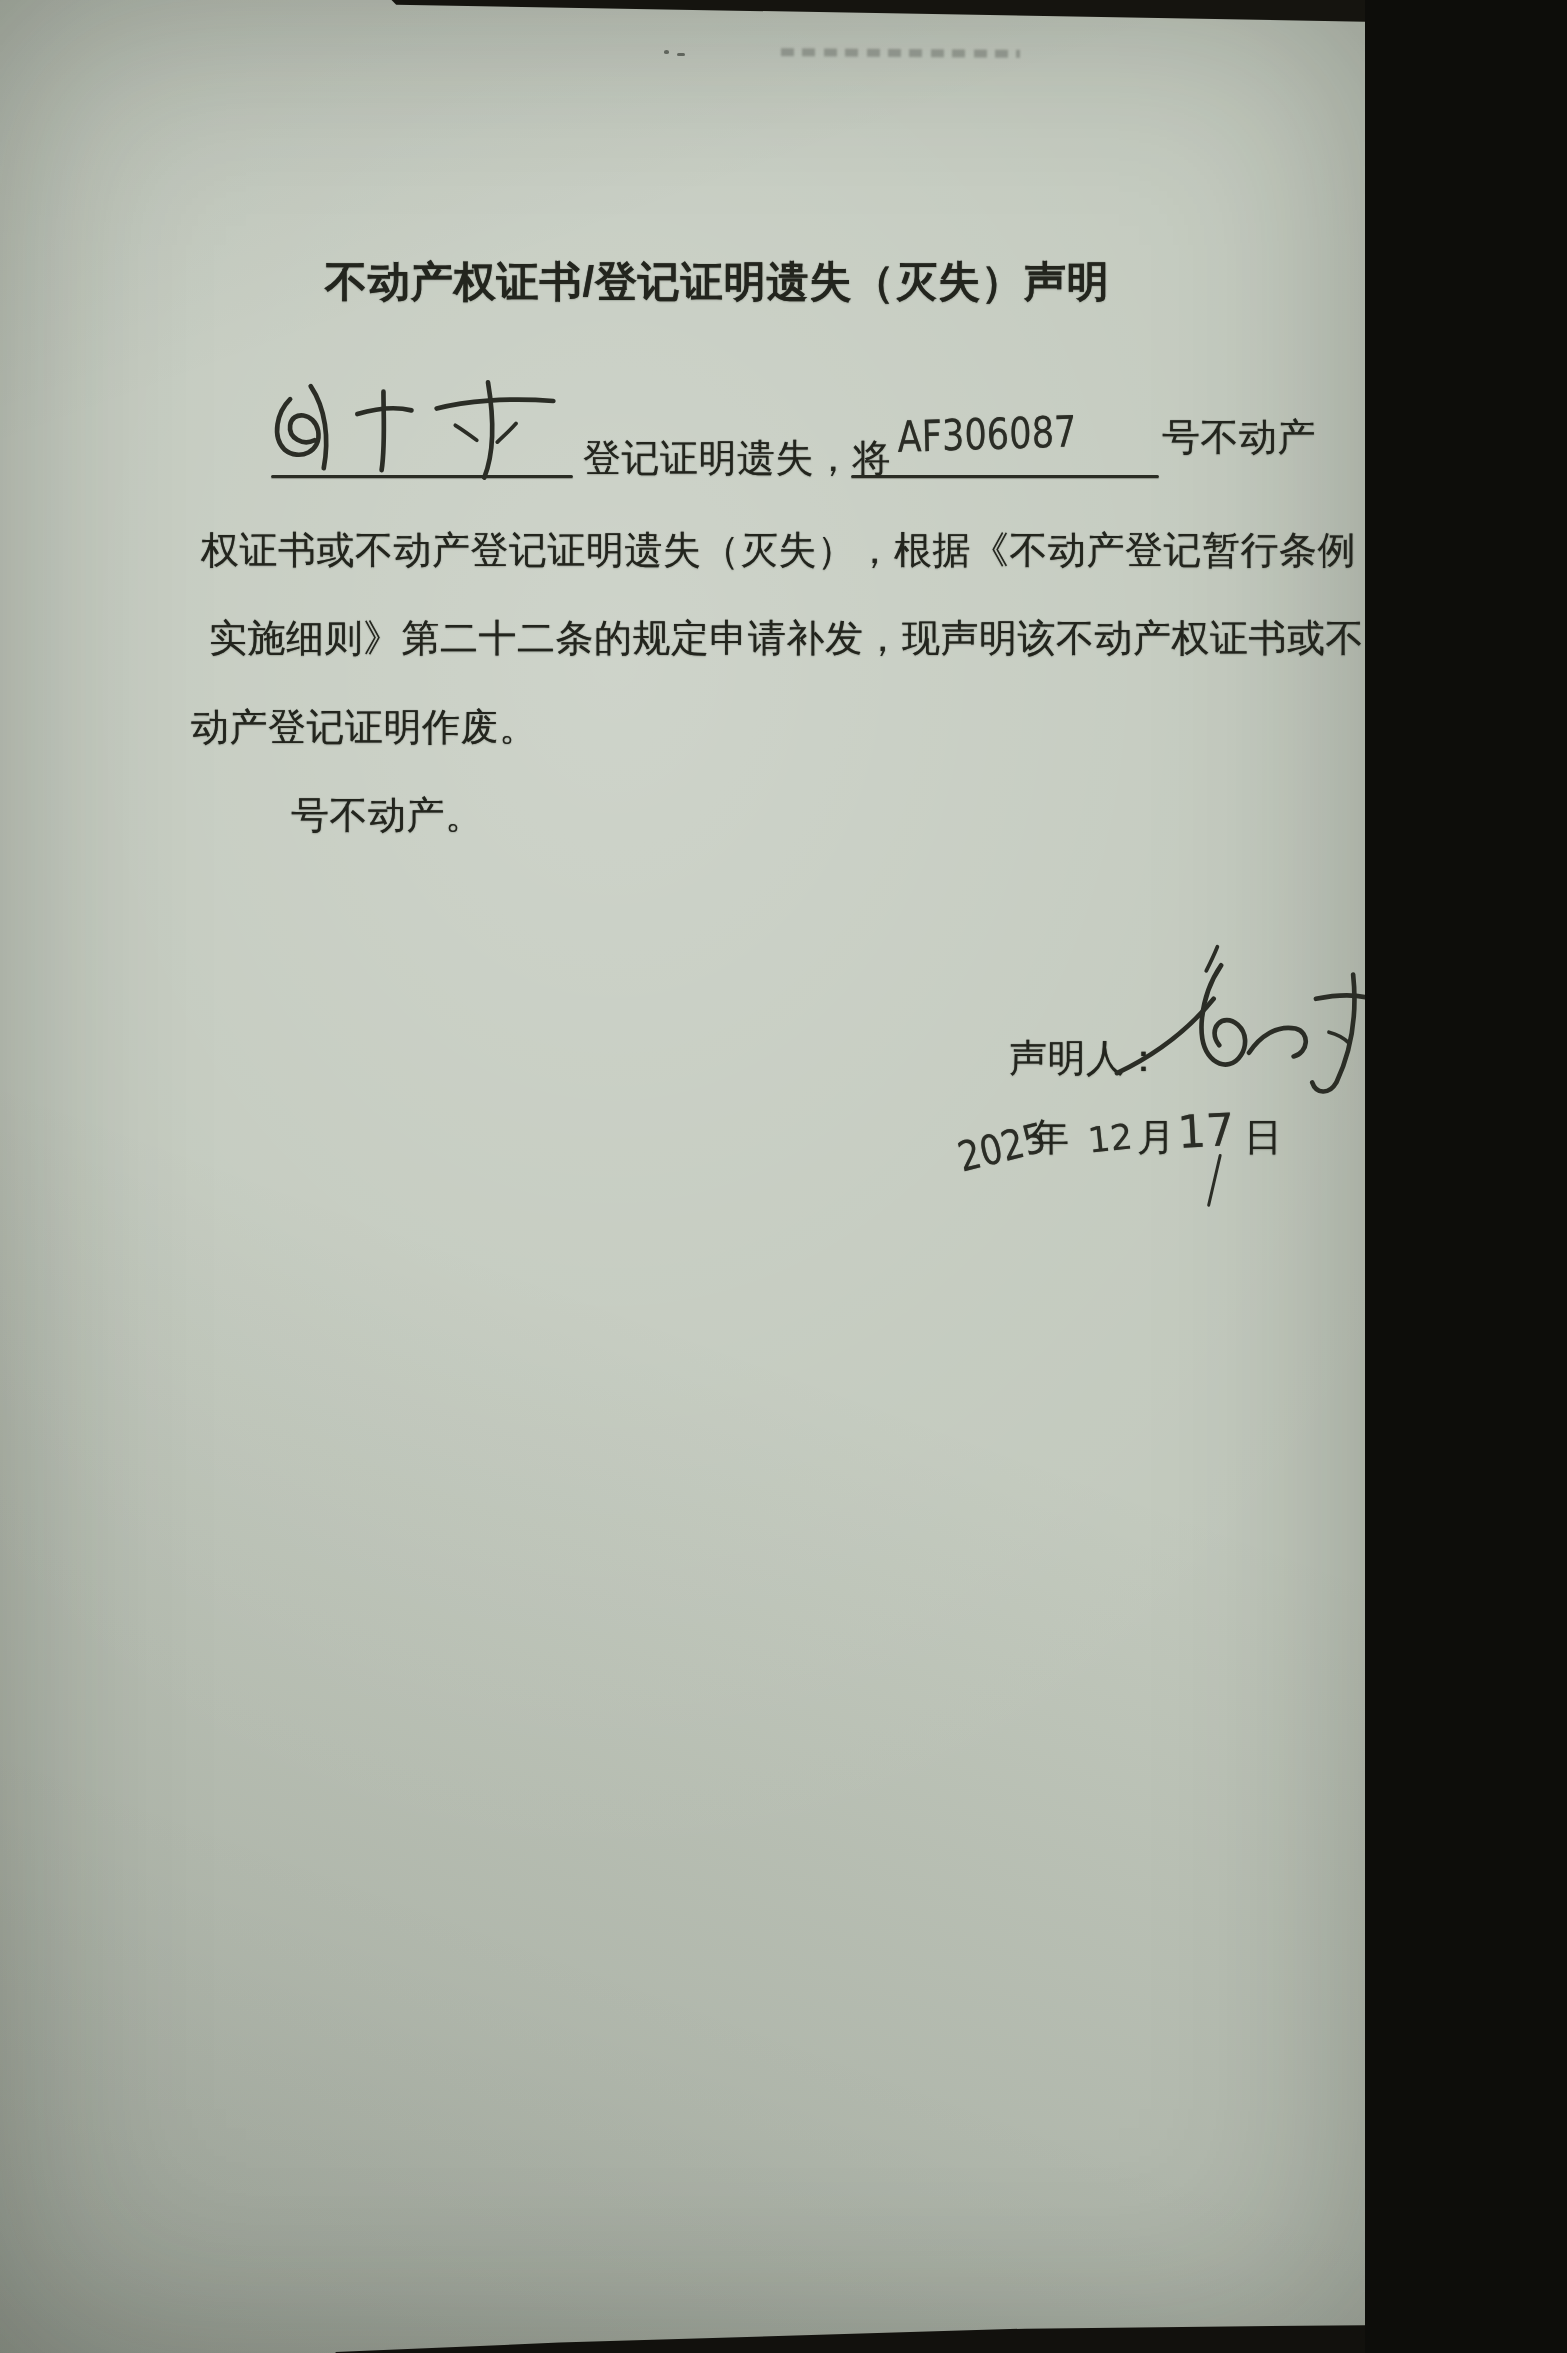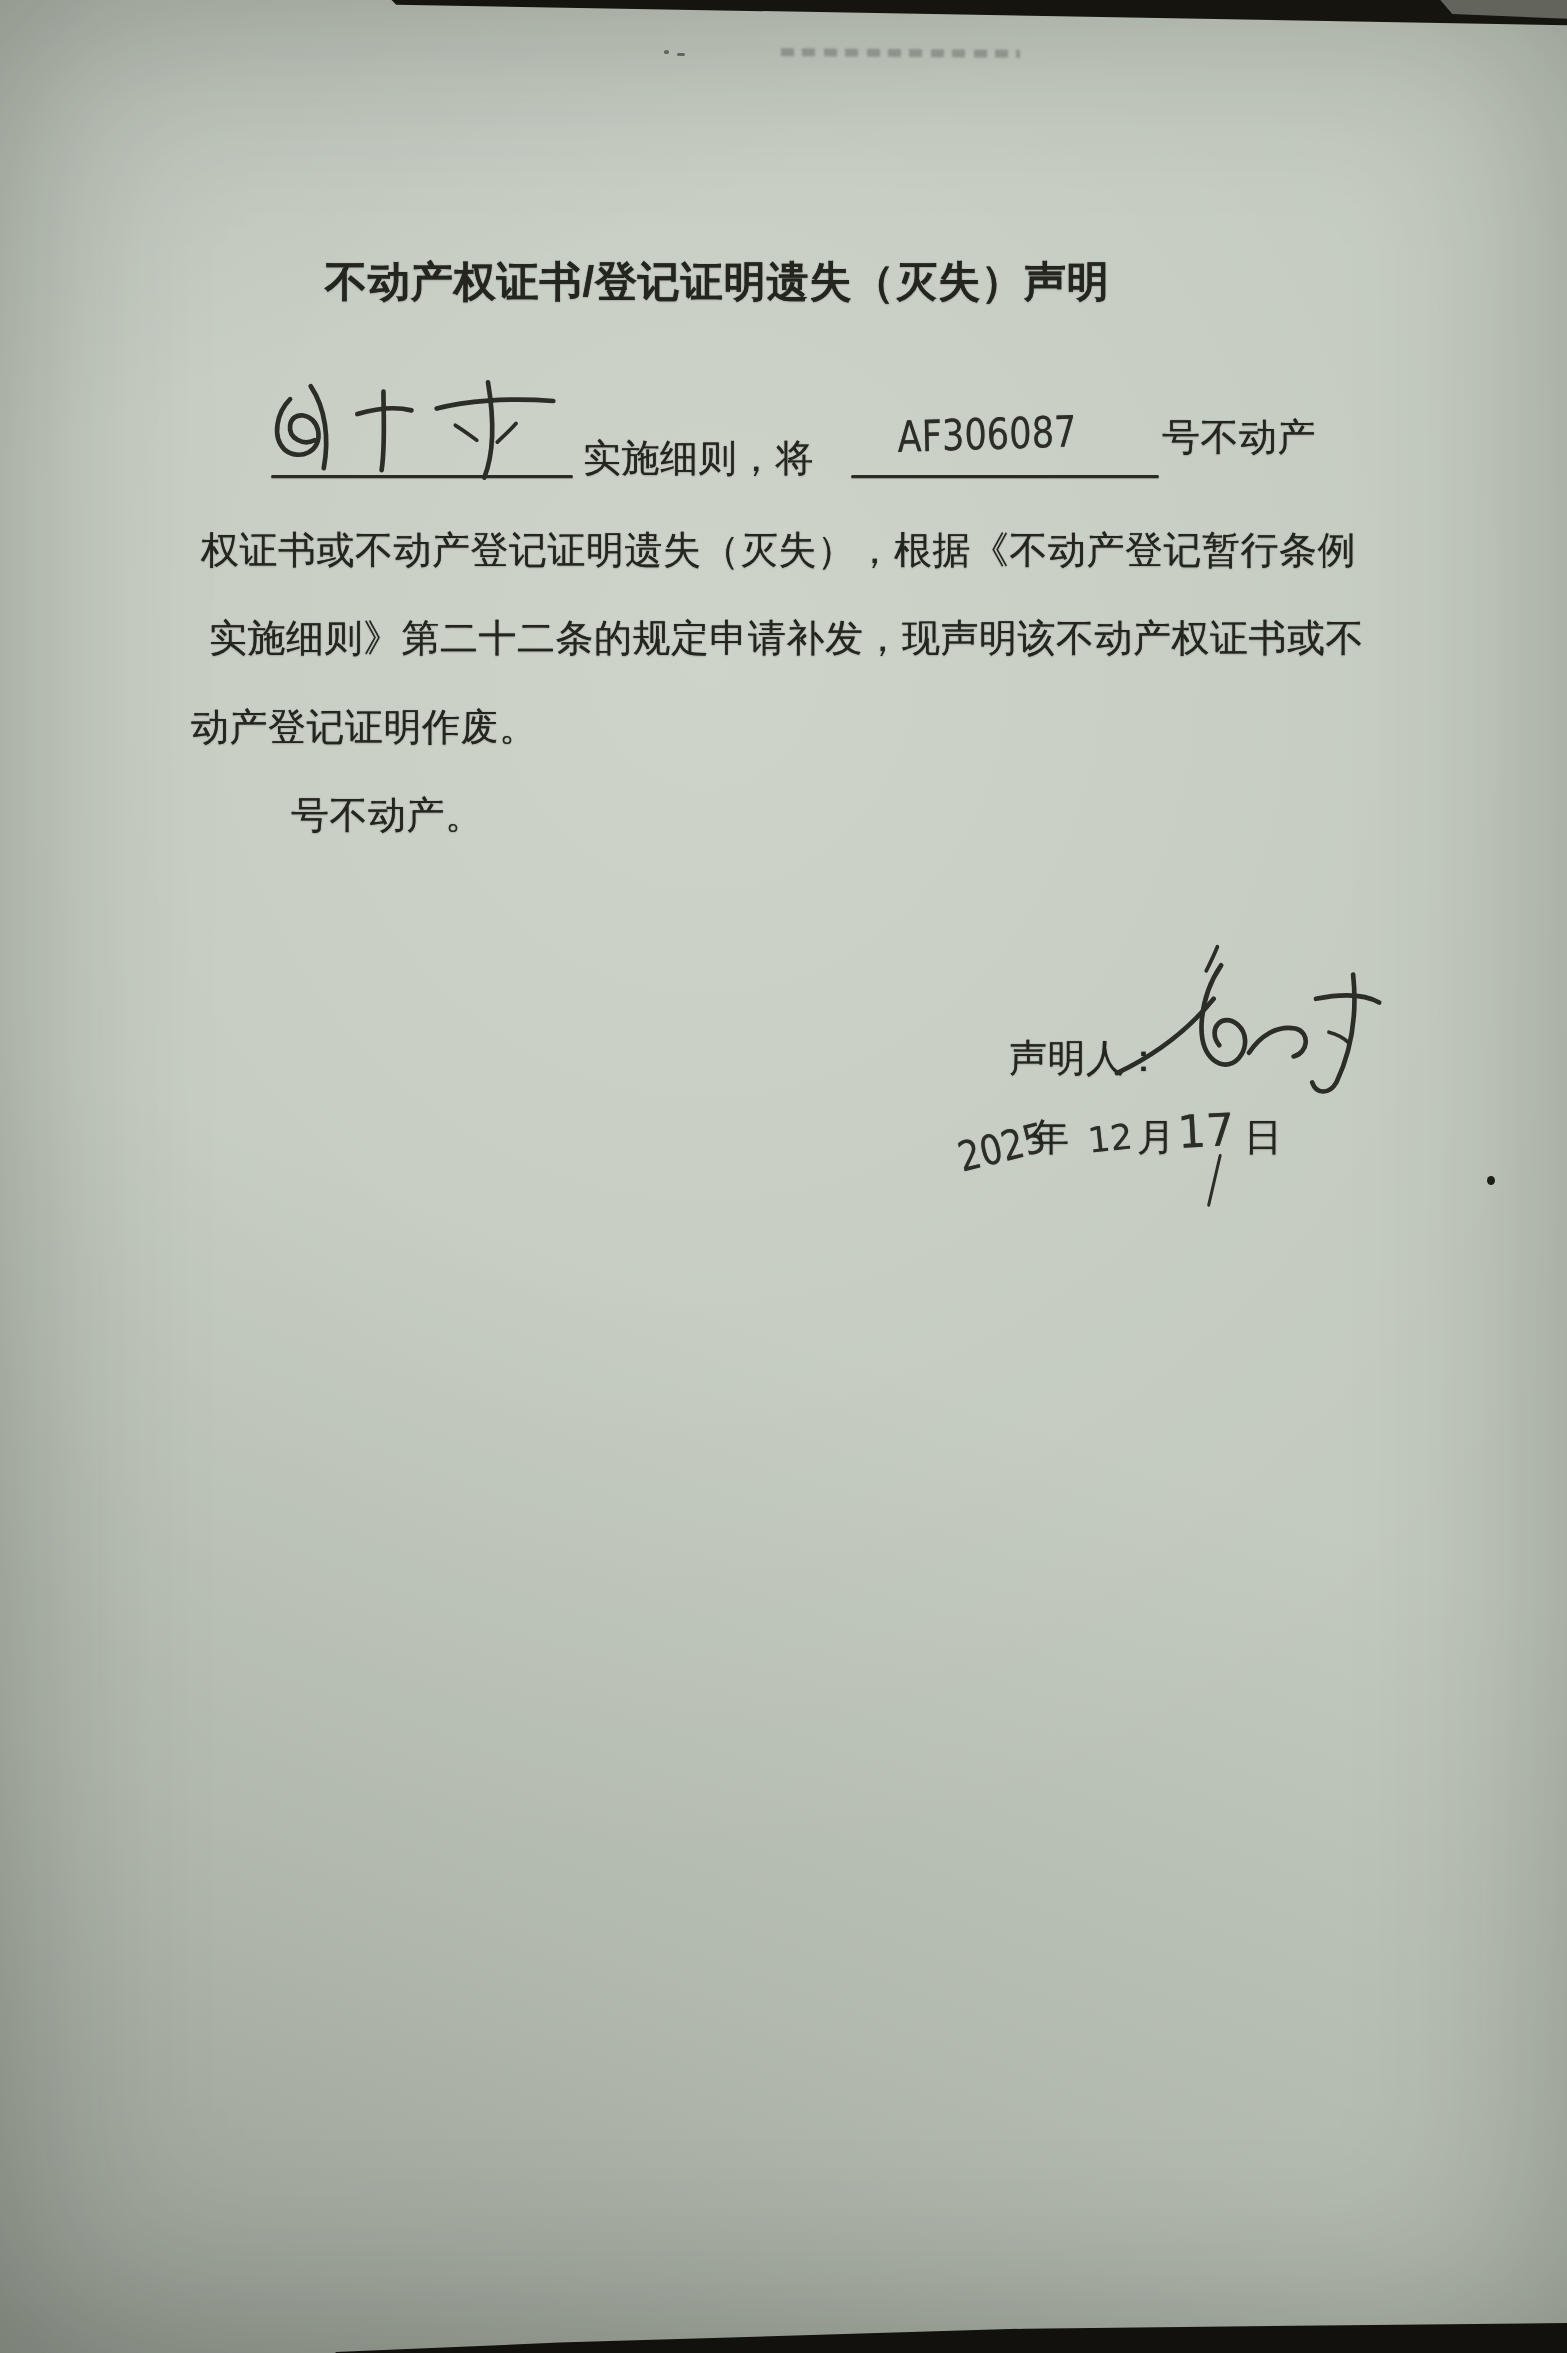--- a/index.html
+++ b/index.html
@@ -1,18 +1,18 @@
 <!DOCTYPE html>
 <html style="font-size:15px"><head>
 <meta charset="utf-8">
 <style>
   html,body{margin:0;padding:0;background:#0d0d0a;}
   .photo{
     position:relative;
-    width:1567px;height:2354px;
+    width:1365px;height:2354px;
     overflow:hidden;
     font-family:"Liberation Serif", serif;
   }
   .paper{
     position:absolute;inset:0;
     background:
       radial-gradient(130% 95% at 45% 28%, rgba(255,255,255,.20) 0%, rgba(255,255,255,.06) 35%, rgba(0,0,0,0) 55%),
       linear-gradient(200deg, rgba(15,20,14,0) 55%, rgba(15,20,14,.10) 82%, rgba(15,20,14,.20) 100%),
       linear-gradient(160deg, rgba(10,14,10,.07) 0%, rgba(0,0,0,0) 16%),
       linear-gradient(20deg, rgba(10,14,10,.05) 0%, rgba(0,0,0,0) 22%),
@@ -89,21 +89,21 @@
   <svg class="scribble" style="left:264px;top:371px" width="322" height="117" viewBox="0 0 345 125" aria-label="魏忠平">
     <path stroke-width="5" d="M28,30 C14,44 8,70 22,84 C38,97 62,86 58,64 C54,44 30,42 28,58 C26,72 42,80 54,74"></path>
     <path stroke-width="5" d="M50,16 C66,40 70,72 64,104"></path>
     <path stroke-width="5" d="M100,46 C120,40 142,38 158,42"></path>
     <path stroke-width="5" d="M128,22 C128,48 130,80 126,106"></path>
     <path stroke-width="5" d="M185,40 C215,32 262,28 310,32"></path>
     <path stroke-width="5" d="M240,12 C246,48 248,84 236,114"></path>
     <path stroke-width="4" d="M205,58 C215,64 222,70 228,74"></path>
     <path stroke-width="4" d="M270,56 C263,64 256,70 250,76"></path>
   </svg>
-  <div class="printed body-line" style="left:583px;top:433px">实施细则，将</div>
+  <div class="printed body-line" style="left:583px;top:433px">登记证明遗失，将</div>
   <div class="blank-underline" style="left:851px;top:475px;width:308px"></div>
   <div class="handwriting" style="left:897px;top:412px;font-size:43px;transform:scaleX(.82) rotate(-1.5deg);transform-origin:left top">AF306087</div>
   <div class="printed body-line" style="left:1162px;top:412px">号不动产</div>
 
   <div class="printed body-line" style="left:201px;top:525px">权证书或不动产登记证明遗失（灭失），根据《不动产登记暂行条例</div>
   <div class="printed body-line" style="left:209px;top:613px">实施细则》第二十二条的规定申请补发，现声明该不动产权证书或不</div>
   <div class="printed body-line" style="left:191px;top:702px">动产登记证明作废。</div>
 
   <div class="printed body-line" style="left:291px;top:790px">号不动产。</div>
 

